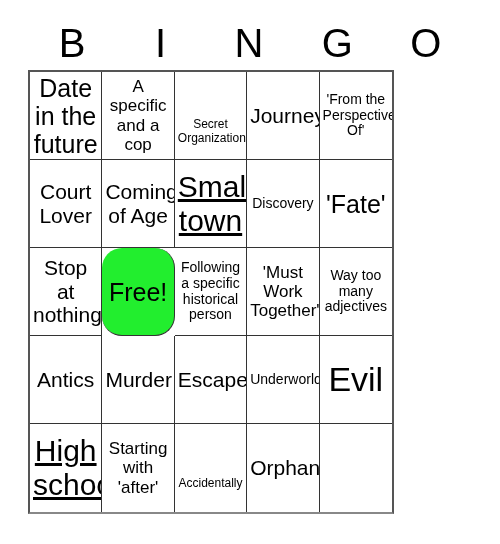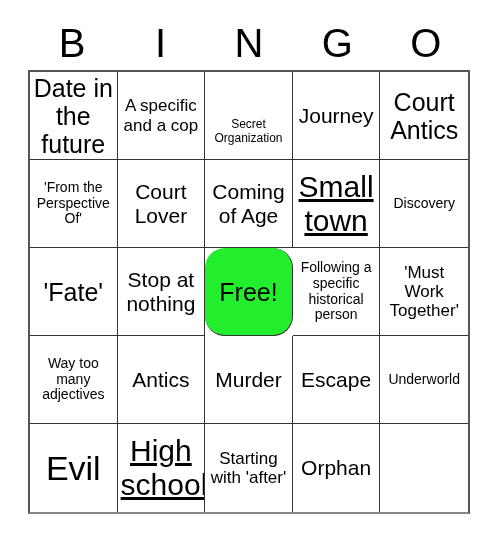--- a/index.html
+++ b/index.html
@@ -35,21 +35,21 @@
     justify-content: center;
     font-size: 40px;
     line-height: 1;
     color: #000000;
     font-weight: 400;
   }
   .grid {
     position: absolute;
     left: 28px;
     top: 70px;
-    width: 442px;
+    width: 366px;
     height: 444px;
     display: grid;
     grid-template-columns: repeat(5, 1fr);
     grid-template-rows: repeat(5, 1fr);
     border-top: 2px solid #555555;
     border-left: 2px solid #555555;
     border-right: 2px solid #555555;
     border-bottom: 2px solid #888888;
     box-sizing: border-box;
     background: #ffffff;
@@ -110,23 +110,20 @@
       </div>
       <div class="cell fs-sm">
         <span class="txt">A specific and a cop</span>
       </div>
       <div class="cell fs-xxs">
         <span class="txt">Secret Organization</span>
       </div>
       <div class="cell fs-md">
         <span class="txt">Journey</span>
       </div>
-      <div class="cell fs-lg">
-        <span class="txt">Court Antics</span>
-      </div>
       <div class="cell fs-xs">
         <span class="txt">'From the Perspective Of'</span>
       </div>
       <div class="cell fs-md">
         <span class="txt">Court Lover</span>
       </div>
       <div class="cell fs-md">
         <span class="txt">Coming of Age</span>
       </div>
       <div class="cell fs-xl">
@@ -167,18 +164,21 @@
       </div>
       <div class="cell fs-xxl">
         <span class="txt">Evil</span>
       </div>
       <div class="cell fs-xl">
         <span class="txt">High school</span>
       </div>
       <div class="cell fs-sm">
         <span class="txt">Starting with 'after'</span>
       </div>
+      <div class="cell fs-xxs">
+        <span class="txt">Accidentally</span>
+      </div>
       <div class="cell fs-md">
         <span class="txt">Orphan</span>
       </div>
     </div>
 
 </div>
 
 </body></html>

